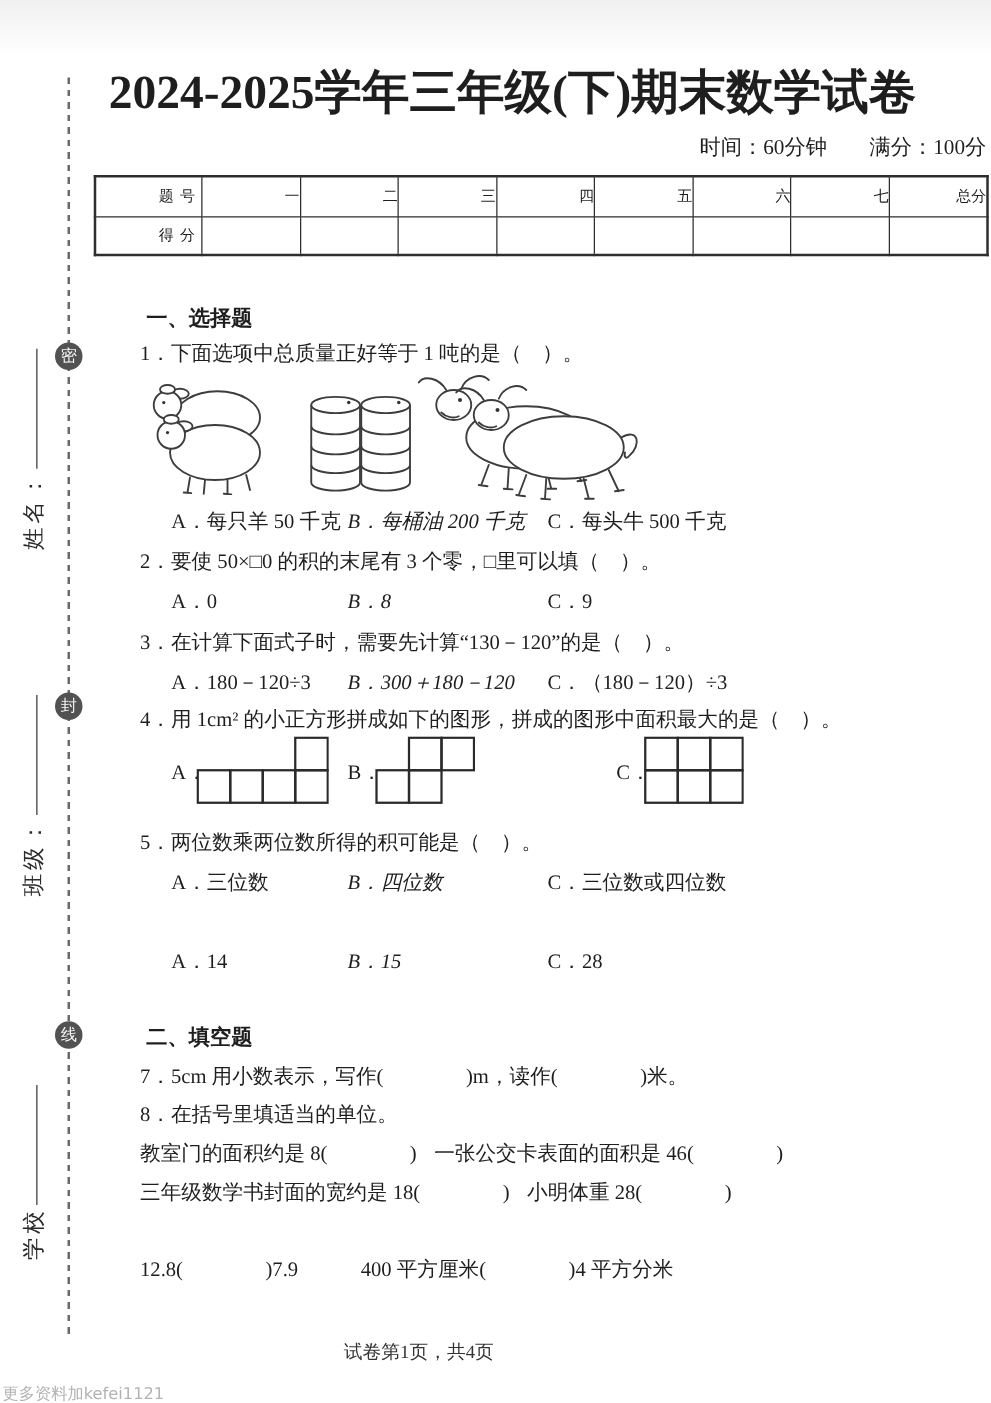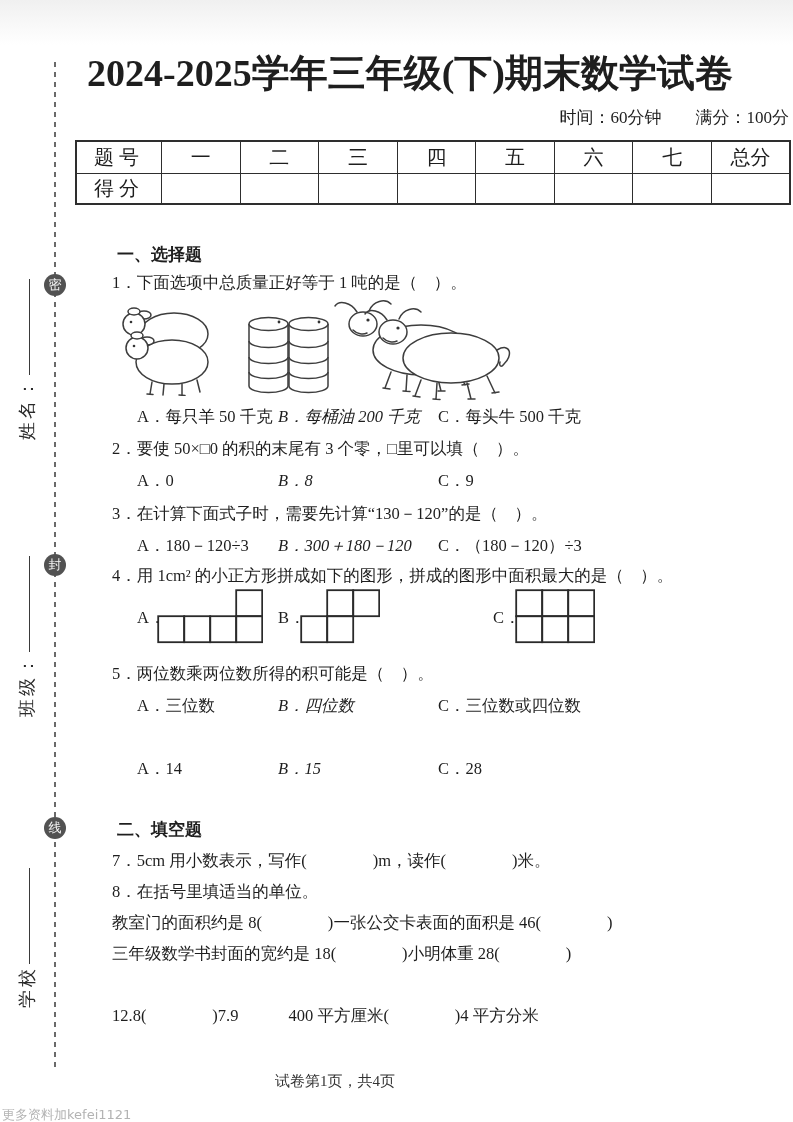--- a/index.html
+++ b/index.html
@@ -22,34 +22,34 @@
     transform:rotate(-90deg);font-size:18px;letter-spacing:3px;color:#2a2a2a;white-space:nowrap;
   }
   .fill-line{display:inline-block;width:96px;height:0;border-bottom:1.6px solid #3a3a3a;margin-left:2px;transform:translateY(2px);}
   
   .title{position:absolute;left:60px;top:48px;width:700px;text-align:center;
     font-size:38px;font-weight:bold;letter-spacing:0;}
   .meta{position:absolute;right:4px;top:106px;font-size:17px;text-align:right;}
   .meta .gap{margin-left:34px;}
   
   table.score{position:absolute;left:75px;top:140px;width:716px;border-collapse:collapse;table-layout:fixed;}
-  table.score td{border:1.5px solid #2e2e2e;text-align:center;font-size:20px;padding:0;}
+  table.score td{border:1.5px solid #2e2e2e;text-align:right;font-size:12px;padding:0;}
   table.score{border:2.5px solid #2e2e2e;}
   table.score tr:first-child td{height:31px;}
   table.score tr:last-child td{height:29px;margin-left:48px;}
   td.lbl{letter-spacing:5px;}
   
   .q{position:absolute;left:112px;font-size:16.5px;white-space:nowrap;}
   .sec{position:absolute;left:117px;font-size:17px;font-weight:bold;}
   .row{position:absolute;left:0;top:0;width:744px;height:24px;font-size:16.5px;}
   .row span{position:absolute;white-space:nowrap;}
   .oa{left:137px;} .ob{left:278px;font-style:italic;} .oc{left:438px;}
   .pic{position:absolute;}
   .shape-label{position:absolute;font-size:16.5px;}
-  .gap14{margin-left:0;text-align:center;} .gap50{margin-left:50px;}
+  .gap14{margin-left:14px;text-align:center;} .gap50{margin-left:50px;}
   
   .footer{position:absolute;left:0;top:1072px;width:670px;text-align:center;font-size:15px;color:#333;}
   .watermark{position:absolute;left:2px;top:1106px;font-size:13px;color:#b3b3b3;
     font-family:"DejaVu Sans","Liberation Sans",sans-serif;}
   svg{display:block;}
 </style>
 </head>
 <body>
 
 <div class="page">

